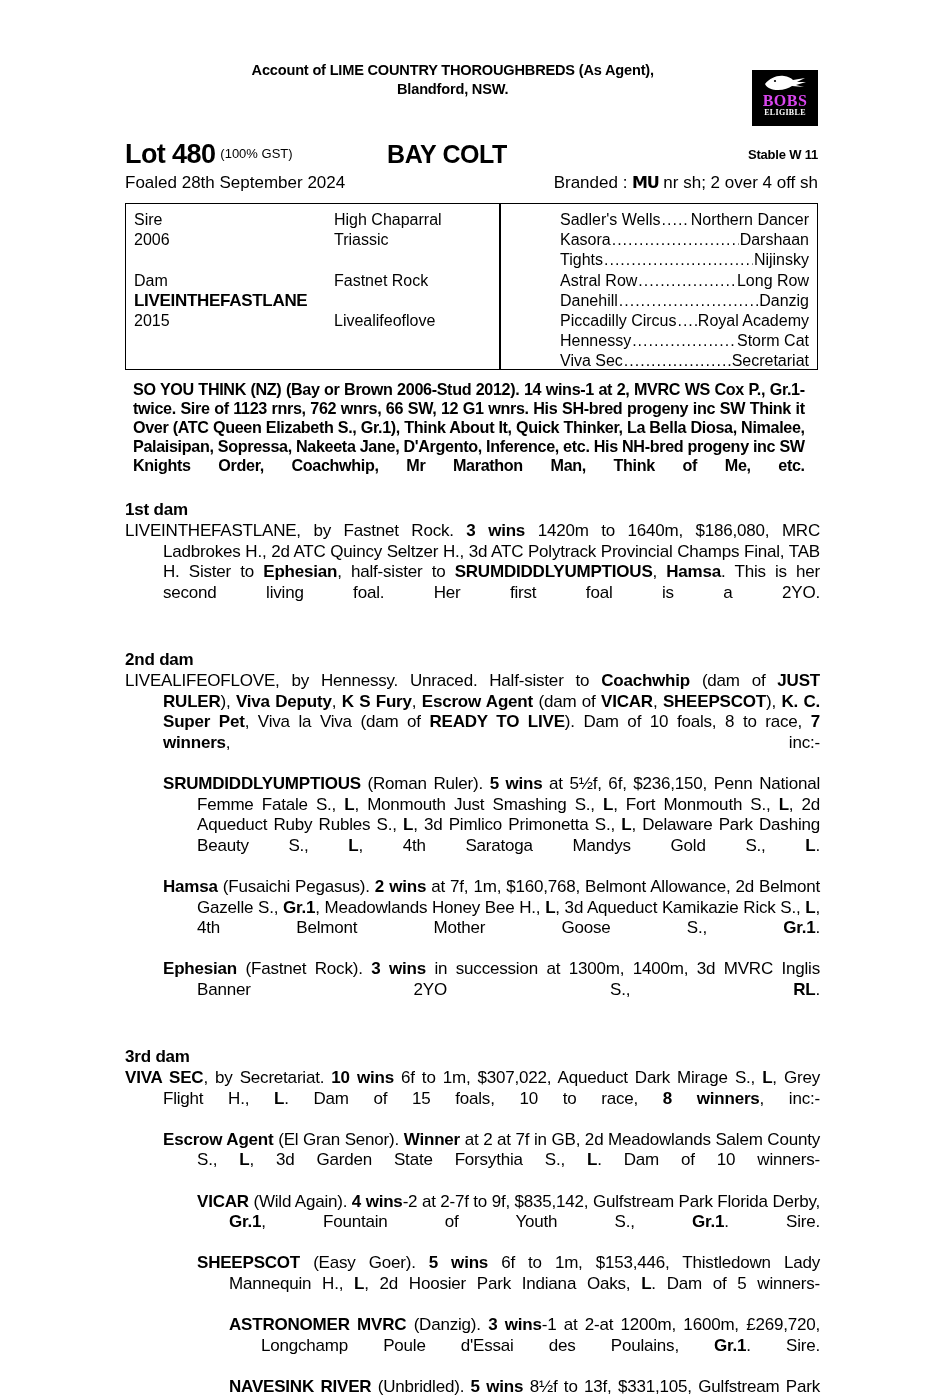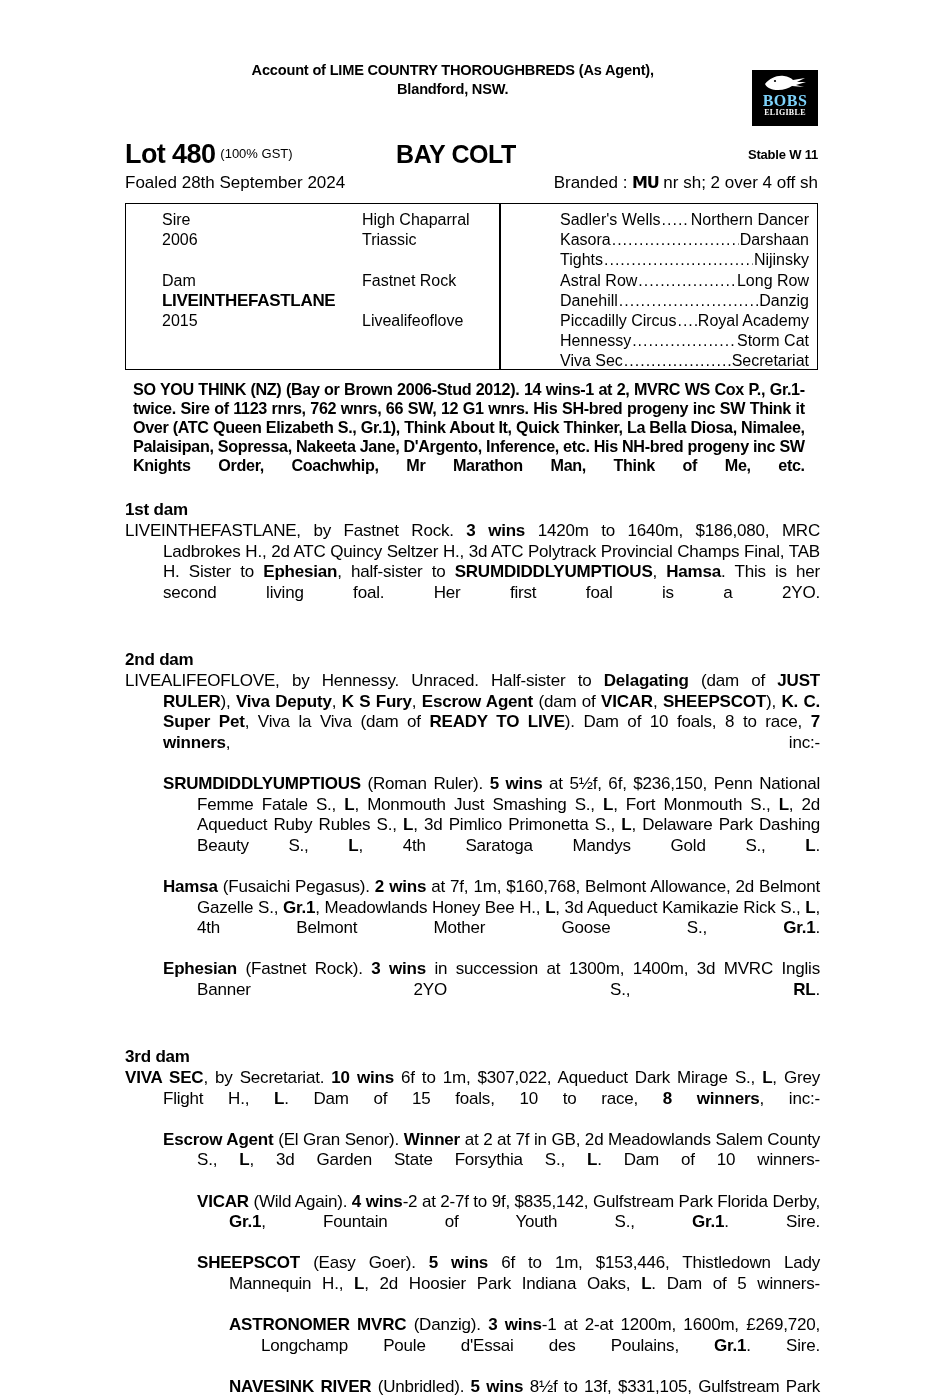--- a/index.html
+++ b/index.html
@@ -38,21 +38,21 @@
     background: #000000;
     display: flex;
     flex-direction: column;
     align-items: center;
     justify-content: flex-start;
     padding-top: 3px;
     box-sizing: border-box;
   }
   .bobs-logo svg { display:block; }
   .bobs-word {
-    color: #7dd3fc;
+    color: #d946ef;
     font-family: "Liberation Serif", serif;
     font-weight: bold;
     font-size: 16px;
     line-height: 15px;
     letter-spacing: 0.5px;
   }
   .bobs-sub {
     color: #ffffff;
     font-family: "Liberation Serif", serif;
     font-weight: bold;
@@ -98,21 +98,20 @@
     line-height: 28px;
   }
   .colour-sex {
     position: absolute;
     left: 262px;
     top: 0;
     font-size: 25px;
     font-weight: bold;
     letter-spacing: -0.4px;
     line-height: 28px;
-    margin-left: 9px;
   }
   .stable {
     position: absolute;
     right: 0;
     top: 2px;
     font-size: 13px;
     font-weight: bold;
     letter-spacing: -0.2px;
     line-height: 26px;
   }
@@ -157,21 +156,20 @@
     width: 1.6px;
     height: 100%;
     background: #000000;
   }
   .ped-left {
     position: absolute;
     left: 0; top: 0;
     width: 373px; height: 100%;
     box-sizing: border-box;
     padding: 6px 0 0 8px;
-    margin-left: 28px;
   }
   .ped-right {
     position: absolute;
     left: 375px; top: 0;
     right: 0; height: 100%;
     box-sizing: border-box;
     padding: 6px 8px 0 14px;
   }
   .ped-row {
     position: relative;
@@ -346,21 +344,21 @@
   <div class="sire-summary">SO YOU THINK (NZ) (Bay or Brown 2006-Stud 2012). 14 wins-1 at 2, MVRC WS Cox P., Gr.1-twice. Sire of 1123 rnrs, 762 wnrs, 66 SW, 12 G1 wnrs. His SH-bred progeny inc SW Think it Over (ATC Queen Elizabeth S., Gr.1), Think About It, Quick Thinker, La Bella Diosa, Nimalee, Palaisipan, Sopressa, Nakeeta Jane, D'Argento, Inference, etc. His NH-bred progeny inc SW Knights Order, Coachwhip, Mr Marathon Man, Think of Me, etc.</div>
 
   <div class="ped-body">
     <div class="dam-head">1st dam</div>
     <div>
         <div class="para ind1">LIVEINTHEFASTLANE, by Fastnet Rock. <b>3 wins</b> 1420m to 1640m, $186,080, MRC Ladbrokes H., 2d ATC Quincy Seltzer H., 3d ATC Polytrack Provincial Champs Final, TAB H. Sister to <b>Ephesian</b>, half-sister to <b>SRUMDIDDLYUMPTIOUS</b>, <b>Hamsa</b>. This is her second living foal. Her first foal is a 2YO.</div>
       </div>
 
     <div class="dam-head second">2nd dam</div>
     <div>
-        <div class="para ind1">LIVEALIFEOFLOVE, by Hennessy. Unraced. Half-sister to <b>Delagating</b> (dam of <b>JUST RULER</b>), <b>Viva Deputy</b>, <b>K S Fury</b>, <b>Escrow Agent</b> (dam of <b>VICAR</b>, <b>SHEEPSCOT</b>), <b>K. C. Super Pet</b>, Viva la Viva (dam of <b>READY TO LIVE</b>). Dam of 10 foals, 8 to race, <b>7 winners</b>, inc:-</div>
+        <div class="para ind1">LIVEALIFEOFLOVE, by Hennessy. Unraced. Half-sister to <b>Coachwhip</b> (dam of <b>JUST RULER</b>), <b>Viva Deputy</b>, <b>K S Fury</b>, <b>Escrow Agent</b> (dam of <b>VICAR</b>, <b>SHEEPSCOT</b>), <b>K. C. Super Pet</b>, Viva la Viva (dam of <b>READY TO LIVE</b>). Dam of 10 foals, 8 to race, <b>7 winners</b>, inc:-</div>
         <div class="para ind2"><b>SRUMDIDDLYUMPTIOUS</b> (Roman Ruler). <b>5 wins</b> at 5½f, 6f, $236,150, Penn National Femme Fatale S., <b>L</b>, Monmouth Just Smashing S., <b>L</b>, Fort Monmouth S., <b>L</b>, 2d Aqueduct Ruby Rubles S., <b>L</b>, 3d Pimlico Primonetta S., <b>L</b>, Delaware Park Dashing Beauty S., <b>L</b>, 4th Saratoga Mandys Gold S., <b>L</b>.</div>
         <div class="para ind2"><b>Hamsa</b> (Fusaichi Pegasus). <b>2 wins</b> at 7f, 1m, $160,768, Belmont Allowance, 2d Belmont Gazelle S., <b>Gr.1</b>, Meadowlands Honey Bee H., <b>L</b>, 3d Aqueduct Kamikazie Rick S., <b>L</b>, 4th Belmont Mother Goose S., <b>Gr.1</b>.</div>
         <div class="para ind2"><b>Ephesian</b> (Fastnet Rock). <b>3 wins</b> in succession at 1300m, 1400m, 3d MVRC Inglis Banner 2YO S., <b>RL</b>.</div>
       </div>
 
     <div class="dam-head second">3rd dam</div>
     <div>
         <div class="para ind1"><b>VIVA SEC</b>, by Secretariat. <b>10 wins</b> 6f to 1m, $307,022, Aqueduct Dark Mirage S., <b>L</b>, Grey Flight H., <b>L</b>. Dam of 15 foals, 10 to race, <b>8 winners</b>, inc:-</div>
         <div class="para ind2"><b>Escrow Agent</b> (El Gran Senor). <b>Winner</b> at 2 at 7f in GB, 2d Meadowlands Salem County S., <b>L</b>, 3d Garden State Forsythia S., <b>L</b>. Dam of 10 winners-</div>
         <div class="para ind3"><b>VICAR</b> (Wild Again). <b>4 wins</b>-2 at 2-7f to 9f, $835,142, Gulfstream Park Florida Derby, <b>Gr.1</b>, Fountain of Youth S., <b>Gr.1</b>. Sire.</div>

